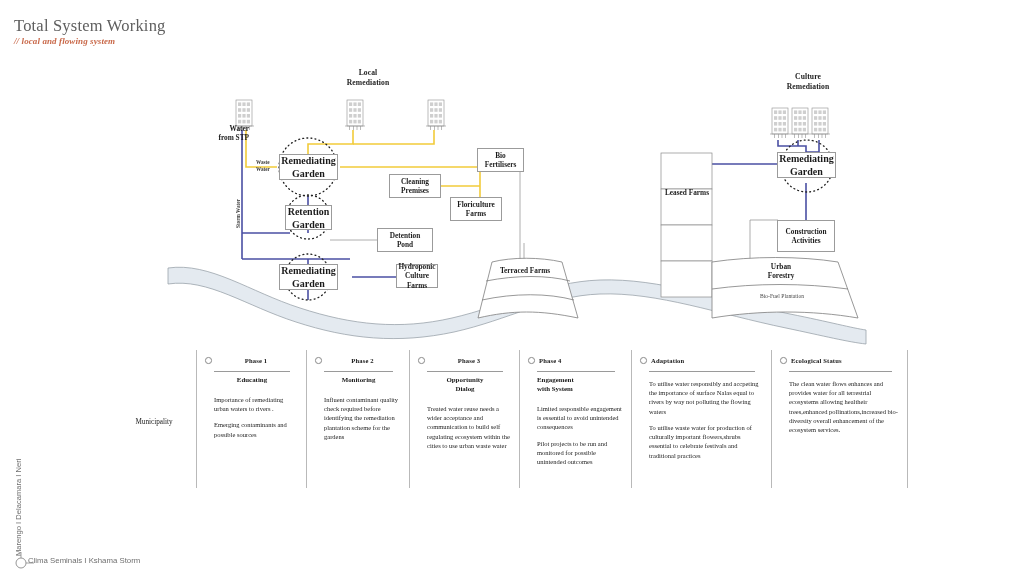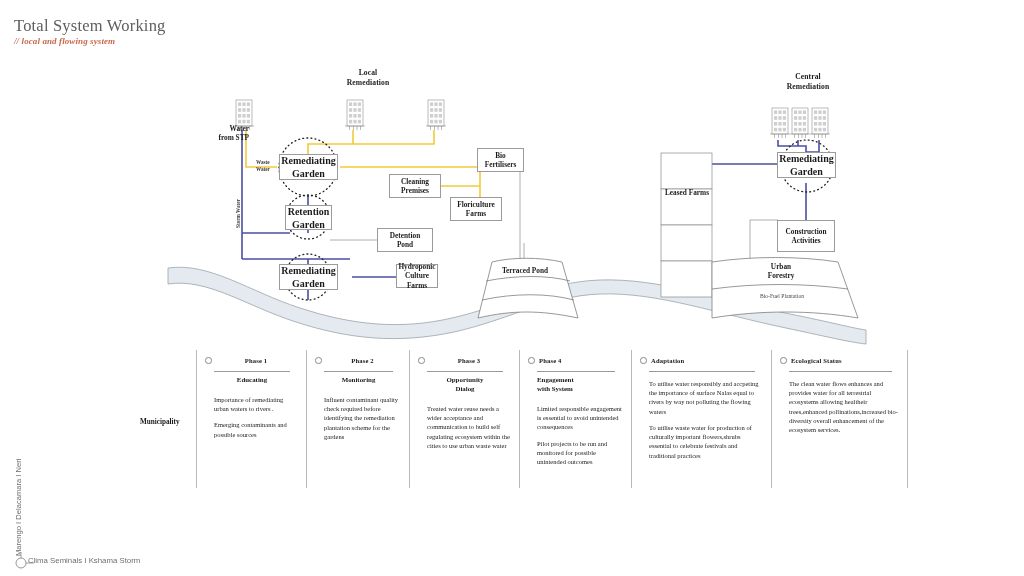--- a/index.html
+++ b/index.html
@@ -49,21 +49,21 @@
     position:absolute;left:8px;top:7px;width:4.5px;height:4.5px;border-radius:50%;
     border:0.8px solid #8a8a8a;background:#fff;
   }
   .ph-phase{position:absolute;font-size:6.6px;font-weight:bold;letter-spacing:.15px;}
   .ph-rule{position:absolute;height:0;border-top:0.7px solid #9a9a9a;}
   .ph-sub{position:absolute;font-size:6.9px;font-weight:bold;line-height:1.3;}
   .ph-body{position:absolute;font-size:6.5px;line-height:1.42;color:#222;}
   .ph-body p{margin:0 0 7px 0;}
   .centered{text-align:center;}
 
-  #municipality-label{left:140px;top:418px;width:60px;text-align:left;font-size:7.2px;font-weight:bold;}
+  #municipality-label{left:124px;top:418px;width:60px;text-align:center;font-size:7.2px;font-weight:normal;}
 
   
   #side-credit{
     left:14px;top:556px;font-family:"Liberation Sans", sans-serif;
     font-size:7.6px;color:#6f6f6f;transform:rotate(-90deg);transform-origin:left top;white-space:nowrap;
   }
   #footer-credit{
     left:28px;top:556px;font-family:"Liberation Sans", sans-serif;
     font-size:7.8px;color:#6f6f6f;white-space:nowrap;
   }
@@ -210,21 +210,21 @@
       <path d="M712,289 C756,283 804,283 848,289" fill="none"></path>
     </g>
   </g>
 </svg>
 
 <div class="abs sec-head" style="left:330px;top:68px;width:76px;">
   <div>Local</div>
   <div>Remediation</div>
 </div>
 <div class="abs sec-head" style="left:770px;top:72px;width:76px;">
-  <div>Central</div>
+  <div>Culture</div>
   <div>Remediation</div>
 </div>
 
 <div class="abs plain-label" style="left:201px;top:124px;width:48px;text-align:right;">
   <div>Water</div>
   <div>from STP</div>
 </div>
 
 <div class="abs tiny-label" style="left:256px;top:159px;width:24px;text-align:left;">
   <div>Waste</div>
@@ -252,21 +252,21 @@
 <div class="abs nodebox" style="left:450px;top:197px;width:52px;height:24px;">
   <span>Floriculture<br>Farms</span>
 </div>
 <div class="abs nodebox" style="left:377px;top:228px;width:56px;height:24px;">
   <span>Detention<br>Pond</span>
 </div>
 <div class="abs nodebox" style="left:396px;top:264px;width:42px;height:24px;">
   <span>Hydroponic<br>Culture Farms</span>
 </div>
 
-<div class="abs terr-label" style="left:492px;top:266px;width:66px;">Terraced Pond</div>
+<div class="abs terr-label" style="left:492px;top:266px;width:66px;">Terraced Farms</div>
 
 <div class="abs plain-label" style="left:657px;top:143px;width:60px;margin-top:45px;">Leased Farms</div>
 
 <div class="abs circ-label" style="left:777px;top:152px;width:59px;height:26px;">
   <span>Remediating<br>Garden</span>
 </div>
 <svg class="abs" style="left:770px;top:136px;width:74px;height:60px;pointer-events:none;z-index:5;" viewBox="0 0 74 60" xmlns="http://www.w3.org/2000/svg">
   <circle cx="37" cy="30" r="26" fill="none" stroke="#222" stroke-width="1.3" stroke-dasharray="0.9 3.2" stroke-linecap="round"></circle>
 </svg>
 

